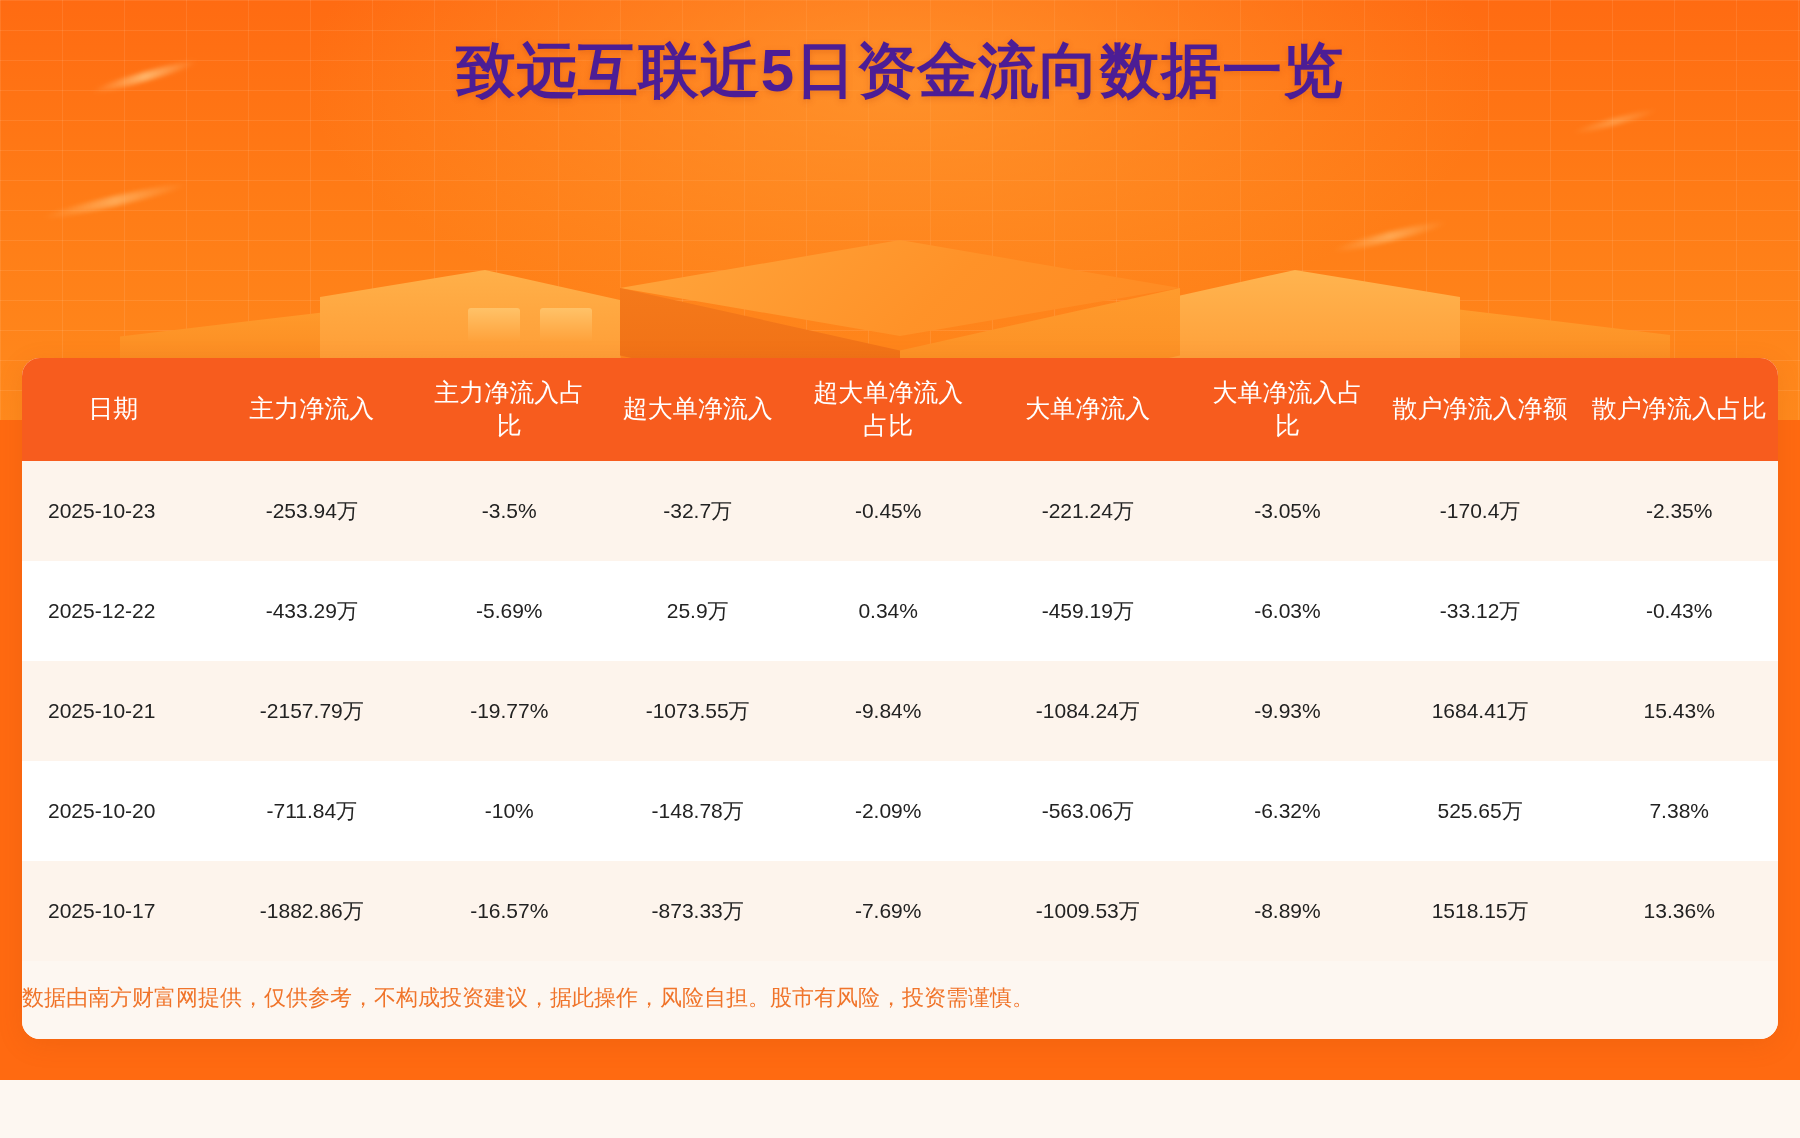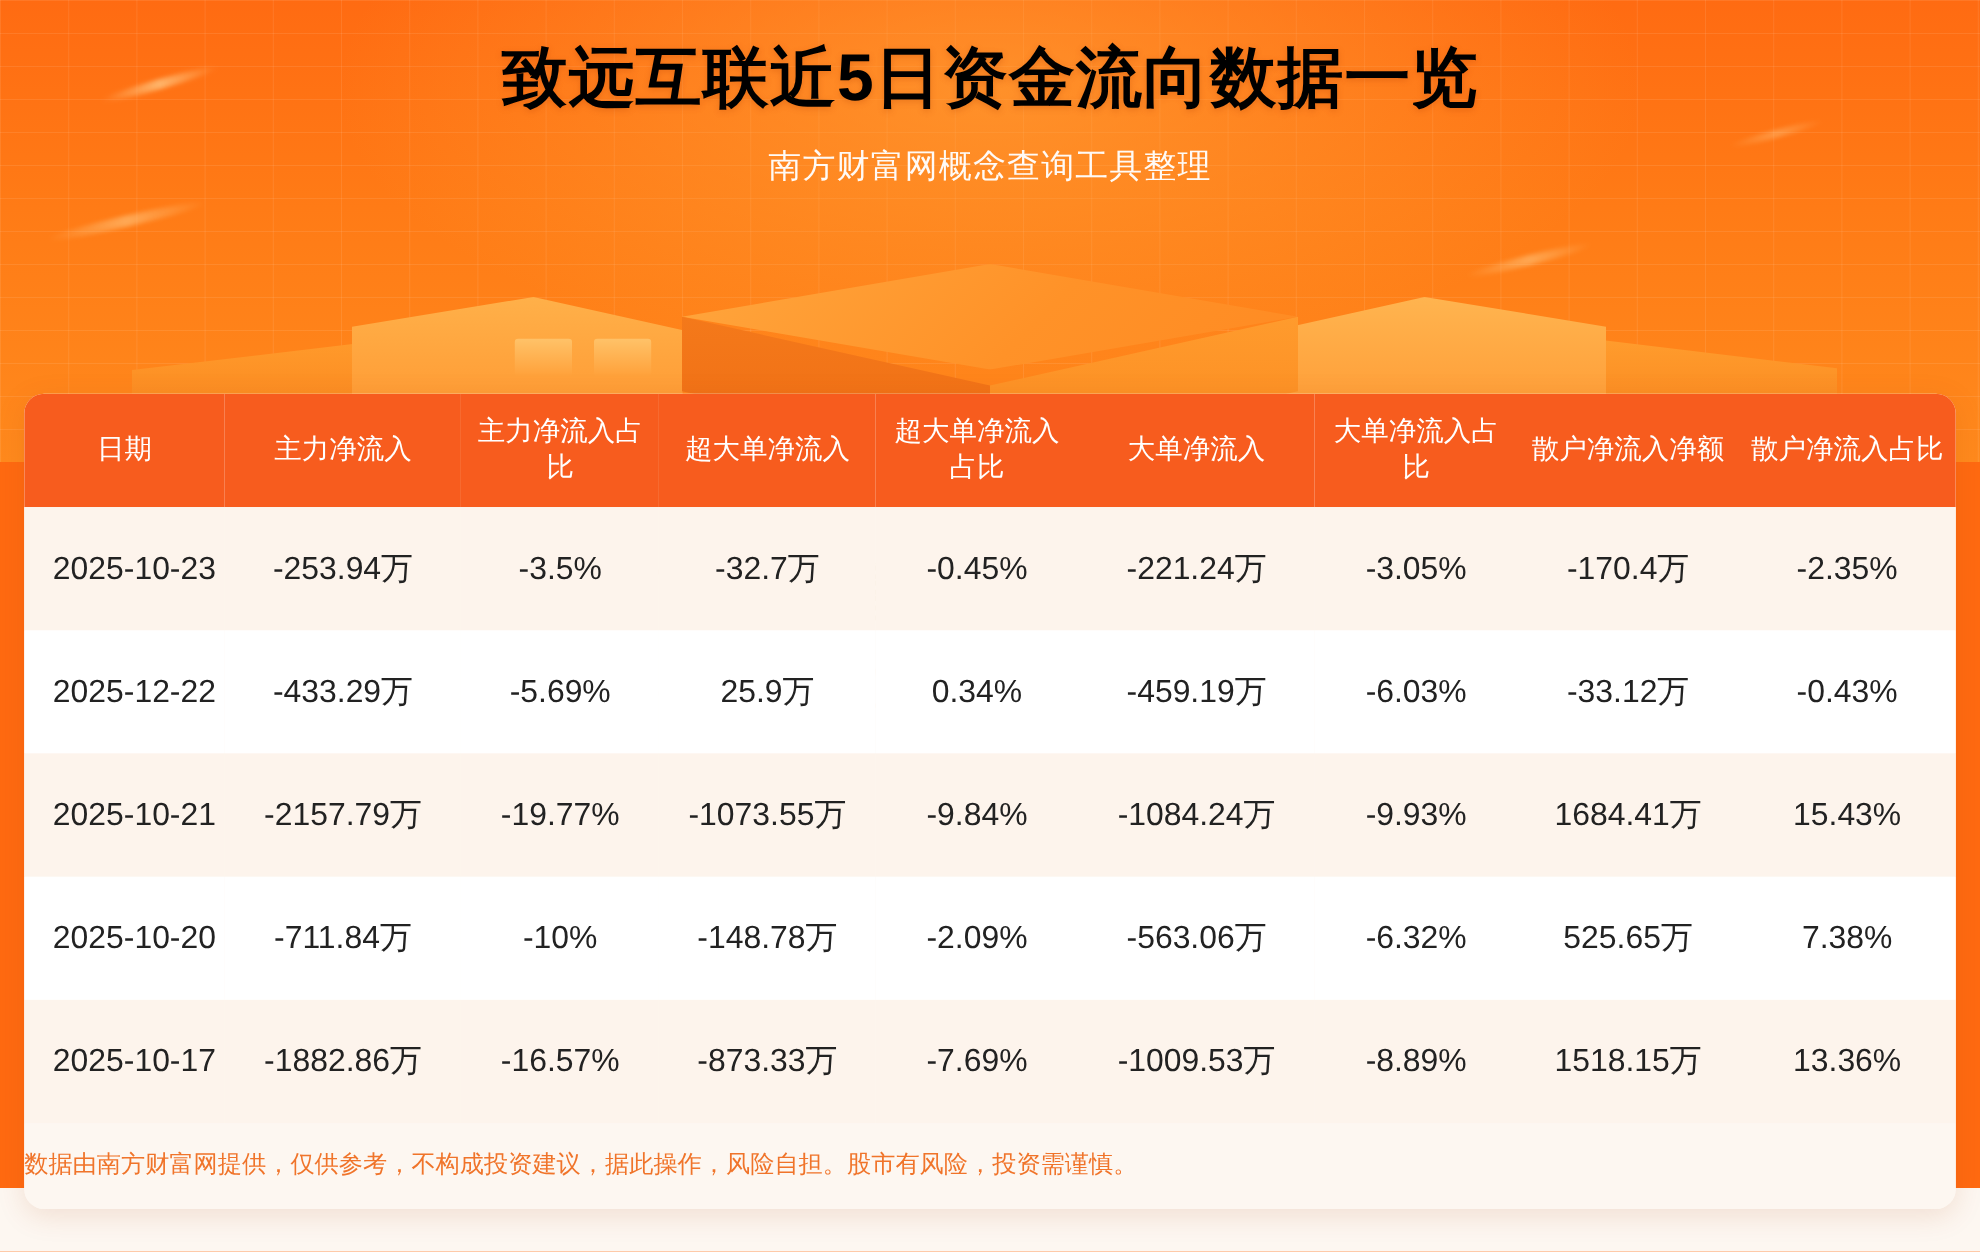--- a/index.html
+++ b/index.html
@@ -106,21 +106,21 @@
   .title-wrap {
     position: absolute;
     left: 0; top: 36px;
     width: 1800px;
     text-align: center;
     z-index: 5;
   }
   .main-title {
     font-size: 60px;
     font-weight: bold;
-    color: #000000;
+    color: #4c1d95;
     letter-spacing: 1px;
     line-height: 1.15;
     text-shadow: 0 2px 6px rgba(180,60,0,0.28);
   }
   .sub-title {
     margin-top: 26px;
     font-size: 30px;
     color: #ffffff;
     opacity: 0.96;
     letter-spacing: 1px;
@@ -149,21 +149,21 @@
     background: #f75c1e;
     color: #ffffff;
     font-size: 25px;
     font-weight: normal;
     padding: 18px 6px 20px 6px;
     line-height: 1.3;
     text-align: center;
     vertical-align: middle;
   }
   table.fund tbody td {
-    font-size: 29px;
+    font-size: 21px;
     color: #222222;
     text-align: center;
     padding: 36px 6px;
     white-space: nowrap;
   }
   table.fund tbody tr:nth-child(odd)  { background: #fdf4ec; }
   table.fund tbody tr:nth-child(even) { background: #ffffff; }
   table.fund tbody td.date { text-align: left; padding-left: 26px; }
 
   
@@ -240,21 +240,20 @@
       <div class="face-left"></div>
       <div class="face-right"></div>
     </div>
     <div class="cube-sm c1"></div>
     <div class="cube-sm c2"></div>
   </div>
 </div>
 
 <div class="title-wrap">
   <div class="main-title">致远互联近5日资金流向数据一览</div>
-  <div class="sub-title">南方财富网概念查询工具整理</div>
 </div>
 
 <div class="card">
 
   <div class="watermark">
     <div class="wm-cn">南方财富网</div>
     <div class="wm-en">Southmoney.com</div>
   </div>
 
   <table class="fund">

